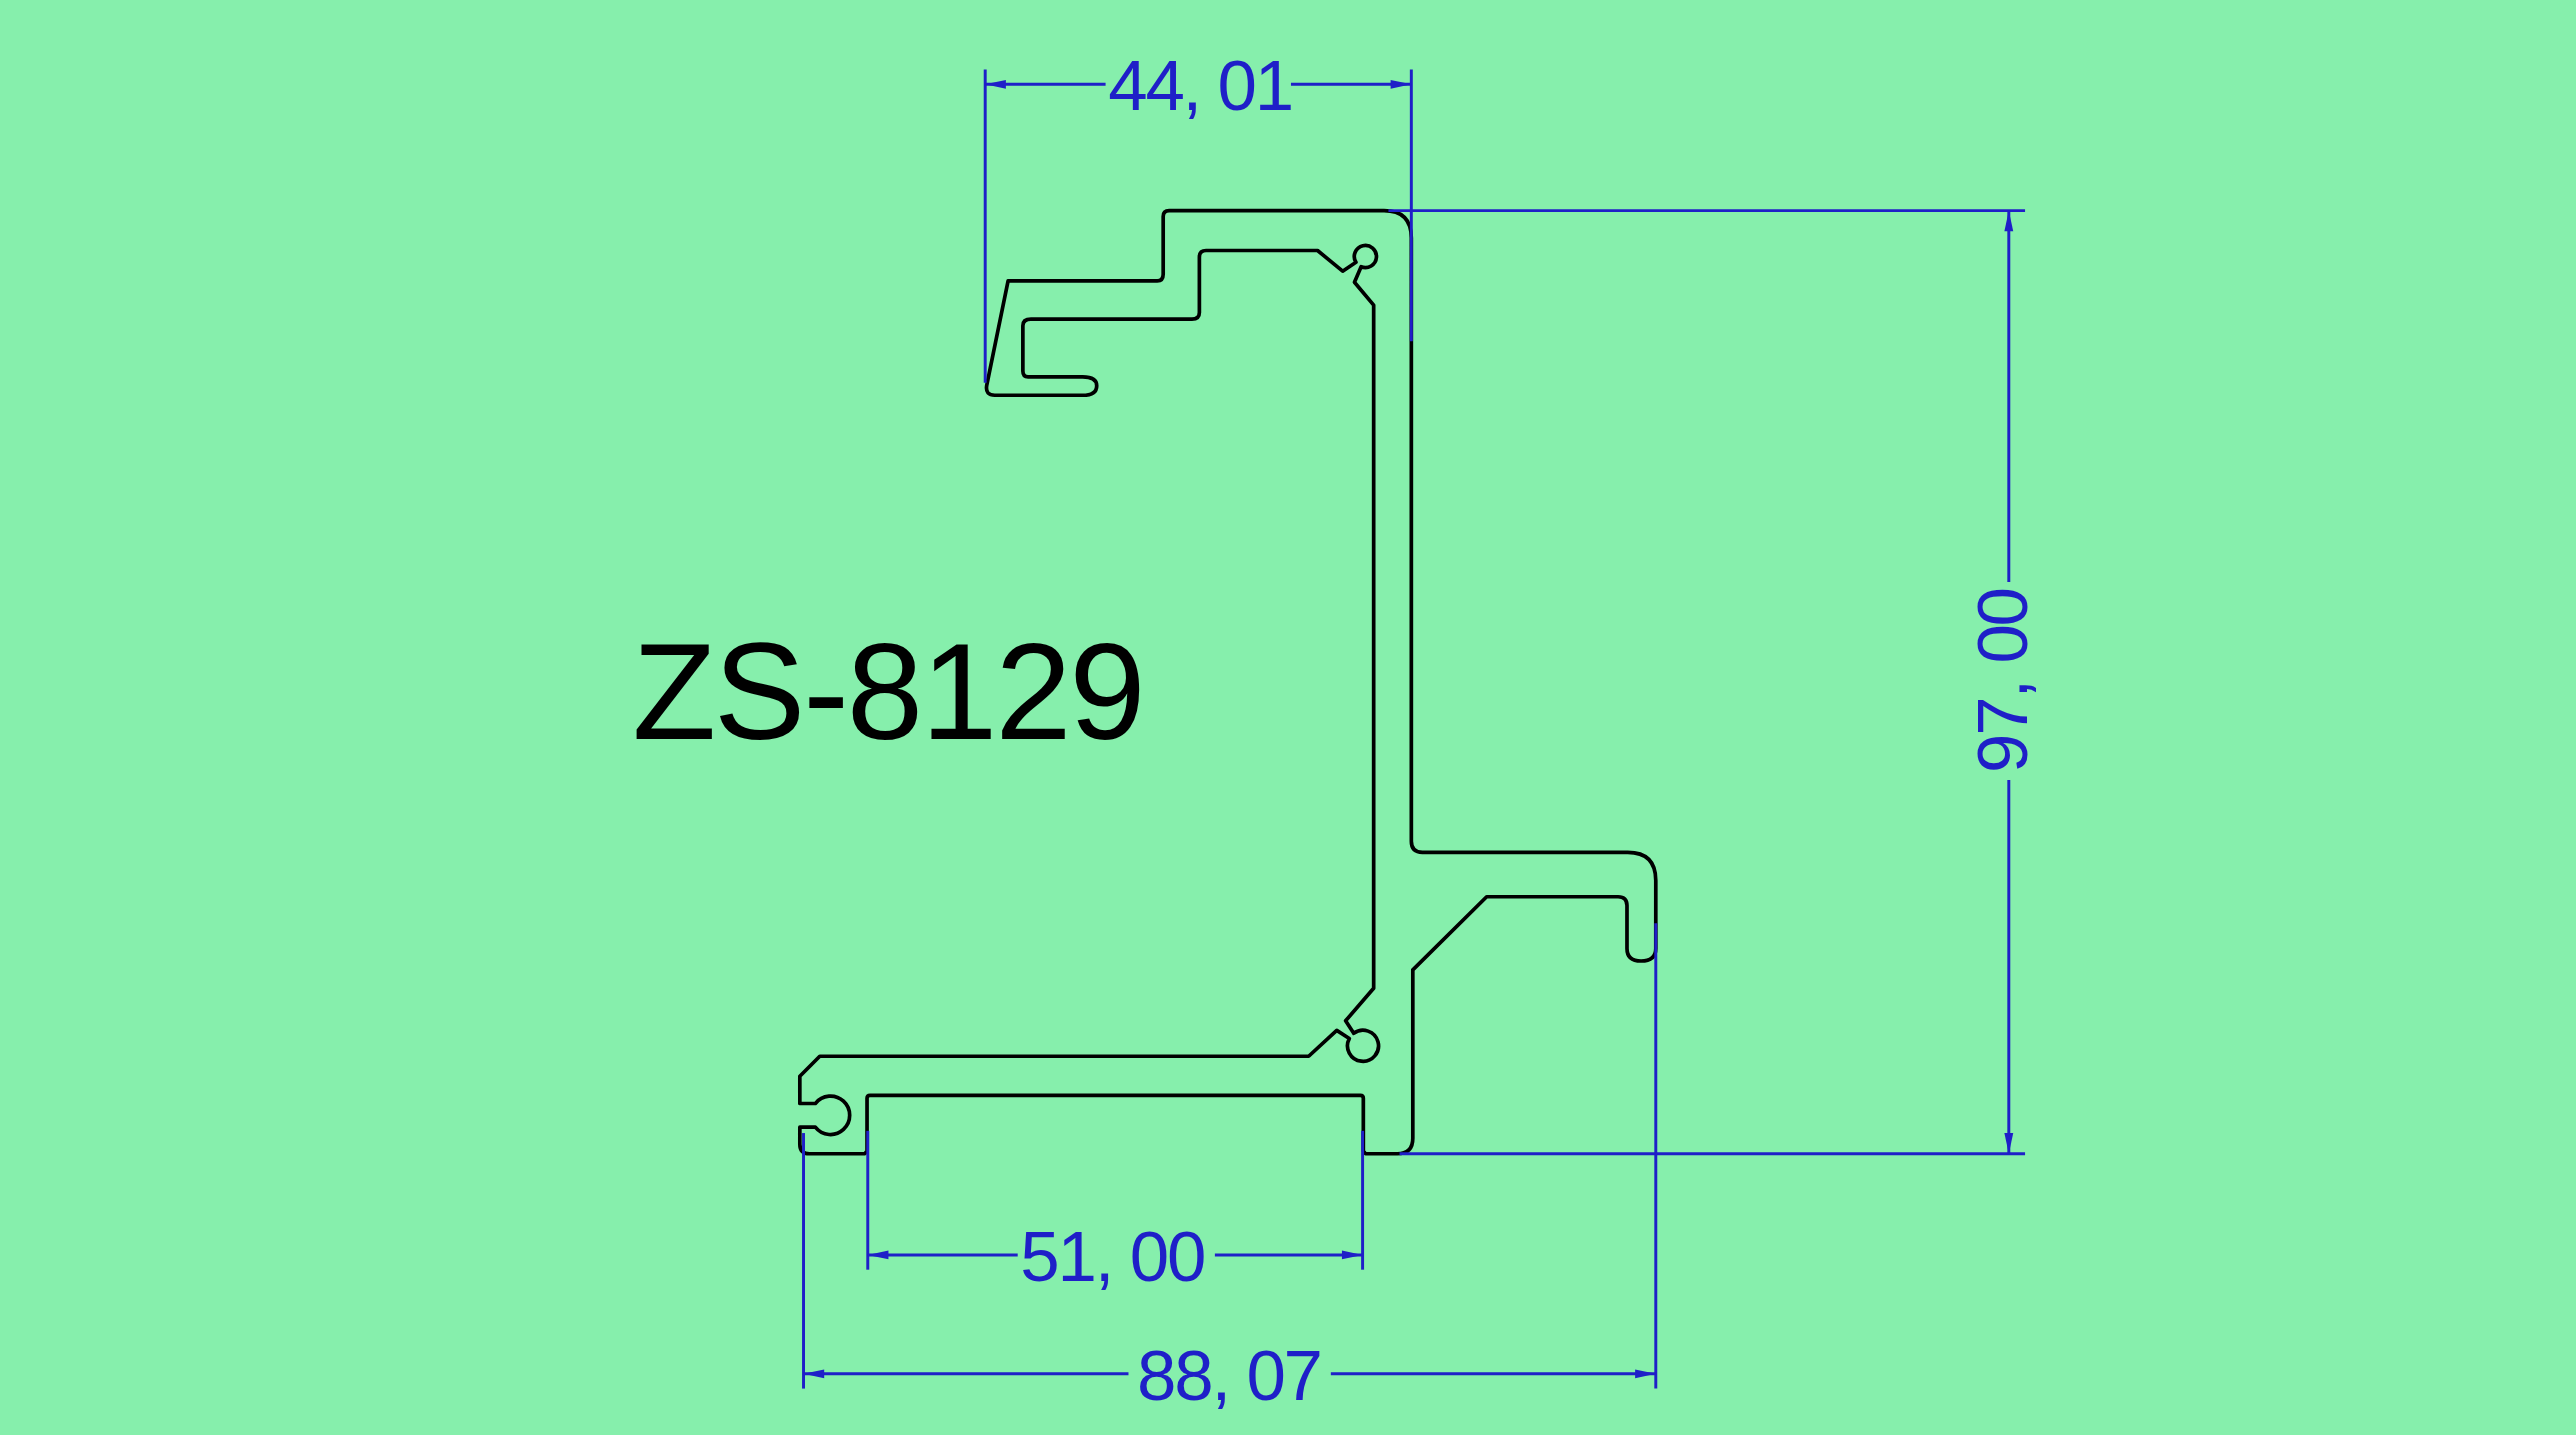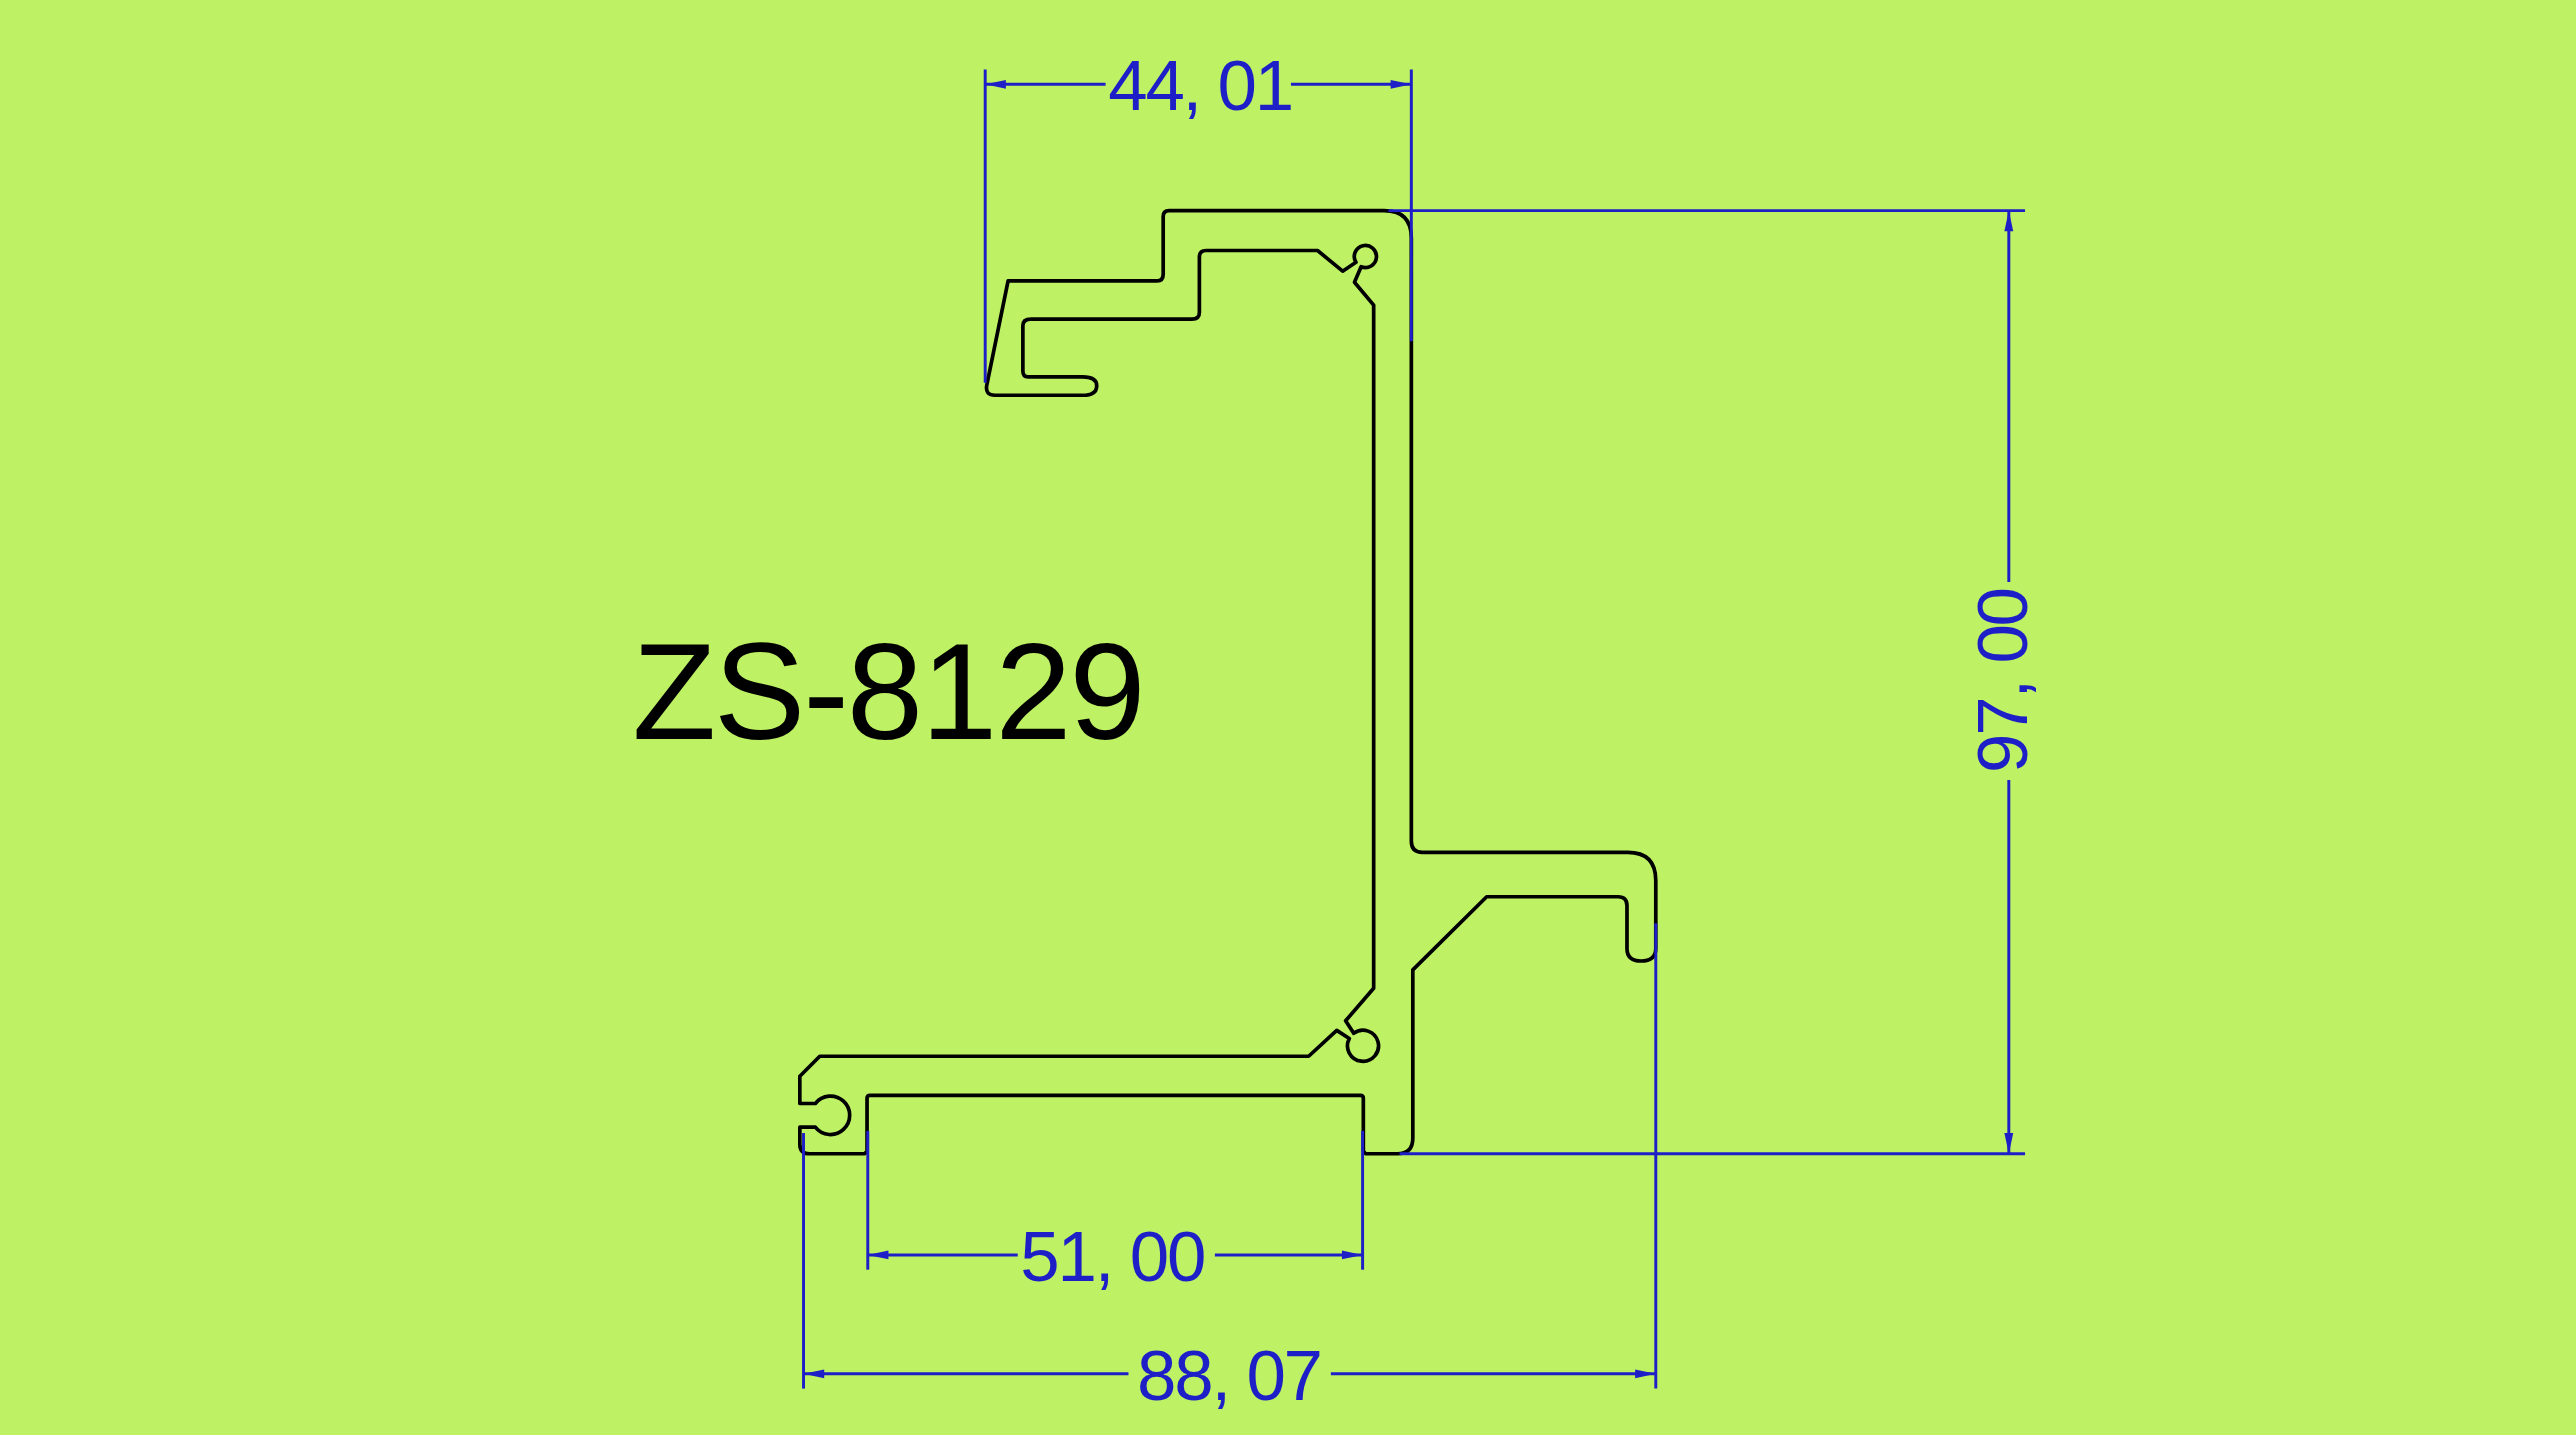--- a/index.html
+++ b/index.html
@@ -4,21 +4,21 @@
 <style>
   html, body {
     margin: 0;
     padding: 0;
     overflow: hidden;
   }
   .canvas {
     position: relative;
     width: 2576px;
     height: 1436px;
-    background: #bef264;
+    background: #86efac;
     font-family: "Liberation Sans", sans-serif;
   }
   svg.drawing {
     position: absolute;
     left: 0;
     top: 0;
     width: 2576px;
     height: 1436px;
   }
   

